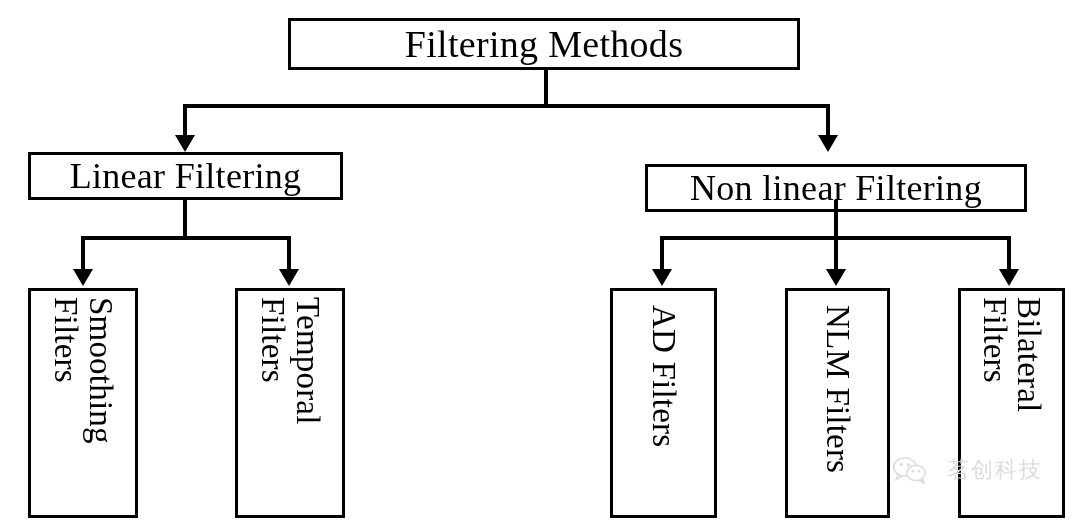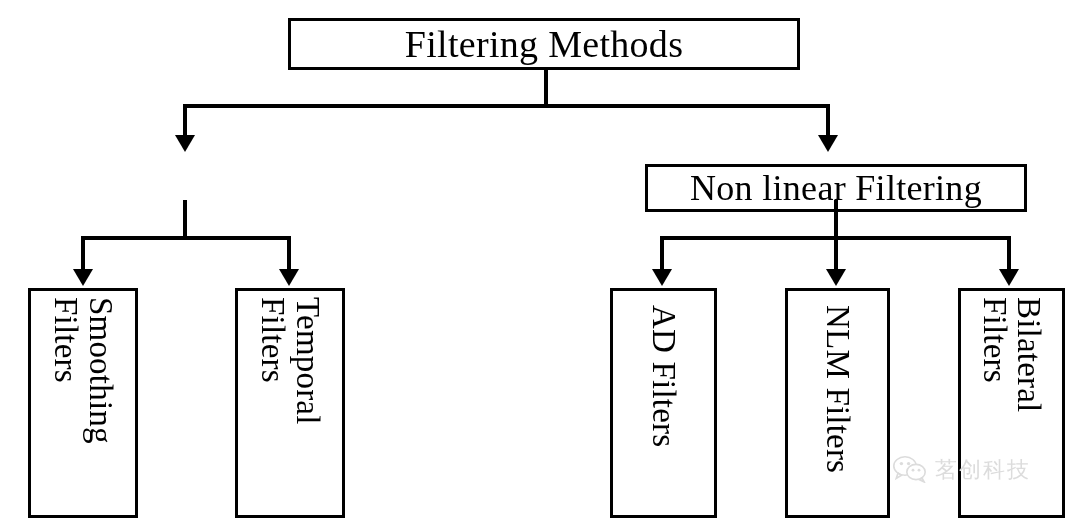--- a/index.html
+++ b/index.html
@@ -107,21 +107,22 @@
     border-right: 10px solid transparent;
     border-top: 17px solid #000000;
   }
 
   
   #watermark {
     position: absolute;
     left: 893px;
     top: 455px;
     display: flex;
-    gap: 8px;
+    align-items: center;
+    gap: 20px;
     color: #dcdcdc;
     pointer-events: none;
     user-select: none;
   }
   #watermark .wm-text {
     font-family: "DejaVu Sans", "Liberation Sans", sans-serif;
     font-size: 22px;
     letter-spacing: 2px;
     color: #dcdcdc;
   }
@@ -138,20 +139,23 @@
 
   <div class="conn vline" style="left:544px; top:70px; height:34px;"></div>
   <div class="conn hline" style="left:183px; top:104px; width:647px;"></div>
 
   <div class="conn vline" style="left:183px; top:104px; height:32px;"></div>
   <div class="arrow" style="left:175px; top:135px;"></div>
 
   <div class="conn vline" style="left:826px; top:104px; height:32px;"></div>
   <div class="arrow" style="left:818px; top:135px;"></div>
 
+  <div class="node level2-left">
+    <span class="label-h">Linear Filtering</span>
+  </div>
 
   <div class="node level2-right">
     <span class="label-h">Non linear Filtering</span>
   </div>
 
   <div class="conn vline" style="left:183px; top:200px; height:36px;"></div>
   <div class="conn hline" style="left:81px; top:236px; width:210px;"></div>
 
   <div class="conn vline" style="left:81px; top:236px; height:34px;"></div>
   <div class="arrow" style="left:73px; top:269px;"></div>

